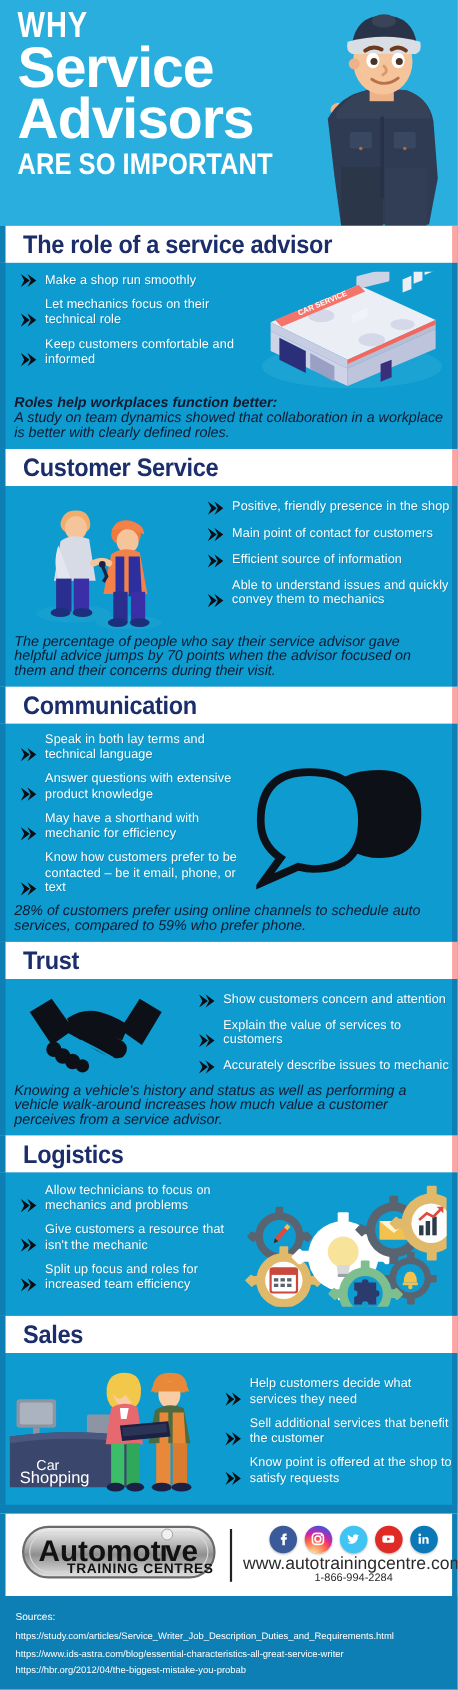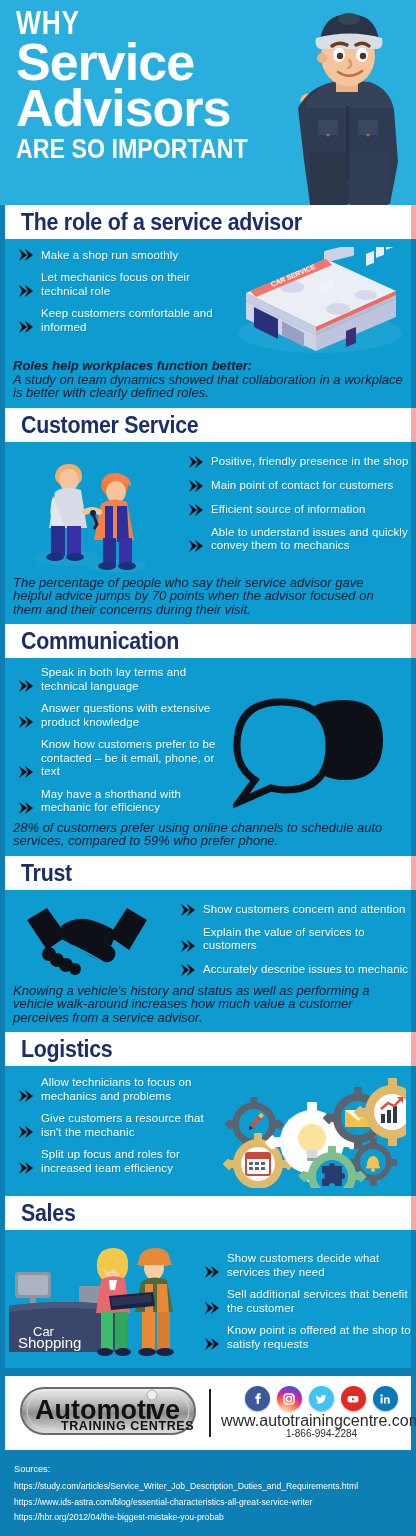--- a/index.html
+++ b/index.html
@@ -412,30 +412,30 @@
               </span>
             <span class="btxt">Answer questions with extensive product knowledge</span>
           </li>
           <li class="bullet">
             <span class="chev">
                 <svg width="17" height="14" viewBox="0 0 17 14">
                   <path d="M2 1 L10 7 L2 13 L5 7 Z" fill="#0b0f14"></path>
                   <path d="M8 1 L16 7 L8 13 L11 7 Z" fill="#0b0f14"></path>
                 </svg>
               </span>
+            <span class="btxt">May have a shorthand with mechanic for efficiency</span>
+          </li>
+          <li class="bullet">
+            <span class="chev">
+                <svg width="17" height="14" viewBox="0 0 17 14">
+                  <path d="M2 1 L10 7 L2 13 L5 7 Z" fill="#0b0f14"></path>
+                  <path d="M8 1 L16 7 L8 13 L11 7 Z" fill="#0b0f14"></path>
+                </svg>
+              </span>
             <span class="btxt">Know how customers prefer to be contacted – be it email, phone, or text</span>
-          </li>
-          <li class="bullet">
-            <span class="chev">
-                <svg width="17" height="14" viewBox="0 0 17 14">
-                  <path d="M2 1 L10 7 L2 13 L5 7 Z" fill="#0b0f14"></path>
-                  <path d="M8 1 L16 7 L8 13 L11 7 Z" fill="#0b0f14"></path>
-                </svg>
-              </span>
-            <span class="btxt">May have a shorthand with mechanic for efficiency</span>
           </li>
         </ul>
       </div>
       <div class="col-art" style="padding-top:26px;">
         <svg class="art" width="168" height="120" viewBox="0 0 168 120">
           <path d="M112 8 q38 0 38 40 q0 40 -38 40 q-14 0 -24 -6 l-8 14 -2 -20 q-16 -10 -16 -28 q0 -40 50 -40z" fill="#0d1117"></path>
           <path d="M48 10 q-44 0 -44 44 q0 22 18 34 l-16 22 32 -14 q8 2 14 2 q44 0 44 -44 q0 -44 -48 -44z" fill="#0d9bd0" stroke="#0d1117" stroke-width="7"></path>
         </svg>
       </div>
     </div>
@@ -711,21 +711,21 @@
       </div>
       <div class="col-txt" style="padding-top:14px;">
         <ul class="bullets">
           <li class="bullet">
             <span class="chev">
                 <svg width="17" height="14" viewBox="0 0 17 14">
                   <path d="M2 1 L10 7 L2 13 L5 7 Z" fill="#0b0f14"></path>
                   <path d="M8 1 L16 7 L8 13 L11 7 Z" fill="#0b0f14"></path>
                 </svg>
               </span>
-            <span class="btxt">Show customers decide what services they need</span>
+            <span class="btxt">Help customers decide what services they need</span>
           </li>
           <li class="bullet">
             <span class="chev">
                 <svg width="17" height="14" viewBox="0 0 17 14">
                   <path d="M2 1 L10 7 L2 13 L5 7 Z" fill="#0b0f14"></path>
                   <path d="M8 1 L16 7 L8 13 L11 7 Z" fill="#0b0f14"></path>
                 </svg>
               </span>
             <span class="btxt">Sell additional services that benefit the customer</span>
           </li>

